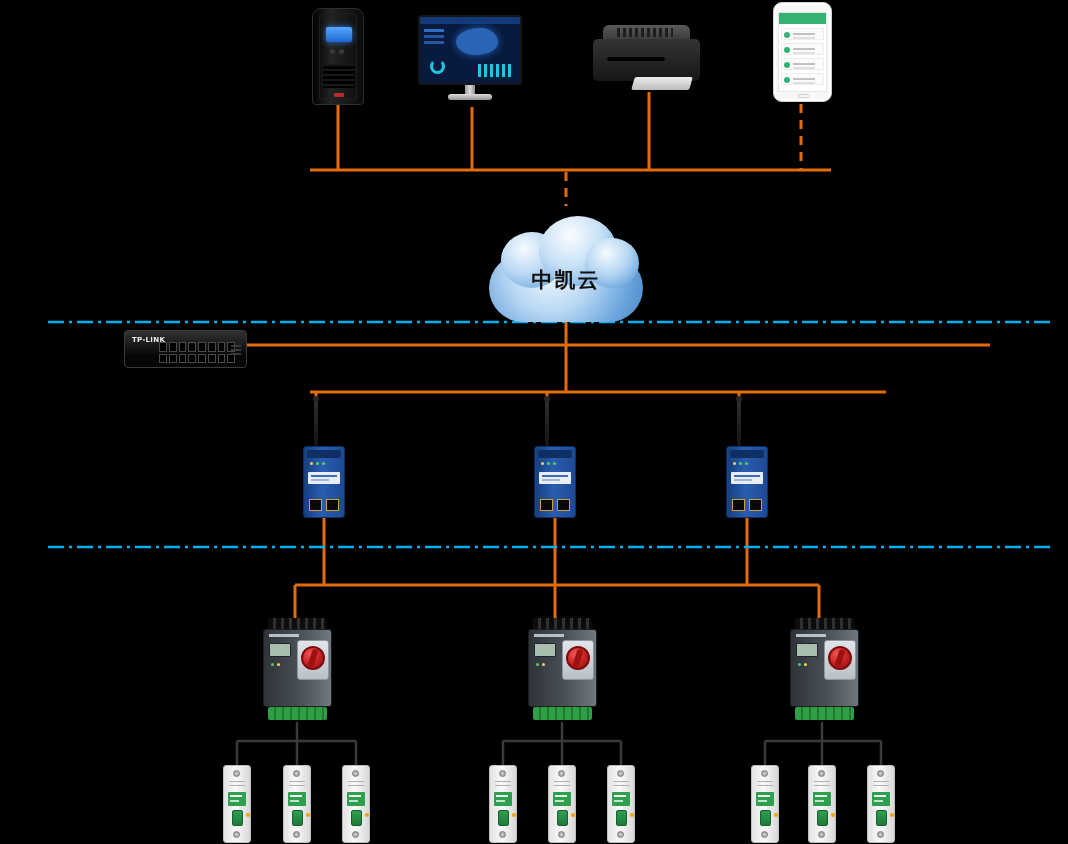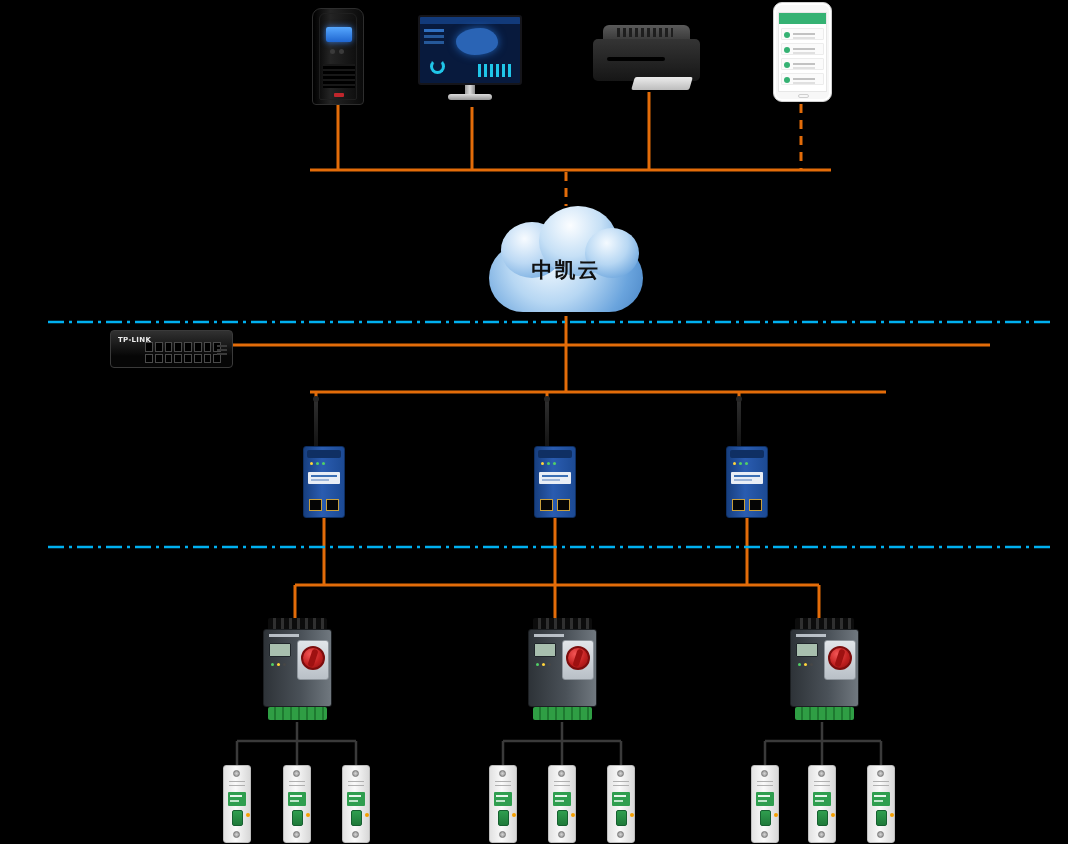--- a/index.html
+++ b/index.html
@@ -60,21 +60,21 @@
        box-shadow:inset 0 0 0 2px #fff}
   .ph-screen{position:absolute;left:4px;top:9px;width:49px;height:80px;background:#fff;border:1px solid #e7e7e7;overflow:hidden}
   .ph-header{position:absolute;top:0;left:0;right:0;height:11px;background:#35b273}
   .ph-row{position:absolute;left:2px;width:43px;height:12px;background:#fbfbfb;border:1px solid #ececec;border-radius:1px}
   .ph-row::before{content:"";position:absolute;left:2px;top:3px;width:6px;height:6px;border-radius:50%;background:#35b273}
   .ph-row::after{content:"";position:absolute;left:11px;top:4px;width:22px;height:2px;background:#c2c2c2;
        box-shadow:0 4px 0 #e0e0e0}
   .ph-home{position:absolute;left:24px;bottom:3px;width:11px;height:4px;border:1px solid #cfcfcf;border-radius:2px}
 
   
-  .switch{left:110px;top:330px;width:123px;height:38px;border:1px solid #3a3a3a;border-radius:4px;
+  .switch{left:124px;top:330px;width:123px;height:38px;border:1px solid #3a3a3a;border-radius:4px;
        background:linear-gradient(180deg,#313131,#060606 70%)}
   .sw-brand{position:absolute;left:7px;top:5px;color:#ececec;font-size:7px;font-weight:bold;letter-spacing:.3px}
   .sw-ports{position:absolute;left:34px;top:11px;width:76px;height:21px;display:grid;
        grid-template-columns:repeat(8,1fr);grid-template-rows:1fr 1fr;gap:2px}
   .sw-ports i{display:block;background:#000;border:1px solid #4a4a4a}
   .sw-holes{position:absolute;right:5px;top:14px;width:10px;height:12px;
        background:repeating-linear-gradient(180deg,#3a3a3a 0 2px,transparent 2px 4px)}
 
   
   .gateway{width:42px;height:72px}
@@ -121,21 +121,21 @@
        background:repeating-linear-gradient(180deg,#b0b0b0 0 1px,transparent 1px 4px)}
   .b-label{position:absolute;left:4px;top:26px;width:18px;height:14px;border-radius:1px;
        background:var(--breaker-green,#2f9e4f)}
   .b-label::before{content:"";position:absolute;left:2px;top:3px;width:12px;height:2px;background:#e8f7ed}
   .b-label::after{content:"";position:absolute;left:2px;top:8px;width:9px;height:2px;background:#bfe6cb}
   .b-toggle{position:absolute;left:8px;top:44px;width:11px;height:16px;border:1px solid #166030;border-radius:2px;
        background:linear-gradient(180deg,#2f9e4f,#1f7a3a)}
   .b-dot{position:absolute;left:22px;top:47px;width:4px;height:4px;border-radius:50%;background:#f59f00}
 
   
-  .cloud{left:487px;top:206px;width:158px;height:112px}
+  .cloud{left:487px;top:216px;width:158px;height:112px}
   .cl-base{position:absolute;left:2px;top:38px;width:154px;height:68px;border-radius:50px;
        background:radial-gradient(circle at 40% 25%,#f4faff,#b7d7f3 40%,#6aa4dd 75%,#4a86c6)}
   .cl-b1{position:absolute;left:14px;top:16px;width:62px;height:56px;border-radius:50%;
        background:radial-gradient(circle at 38% 30%,#f7fbff,#bcd9f4 45%,#74abe0 82%)}
   .cl-b2{position:absolute;left:52px;top:0;width:78px;height:70px;border-radius:50%;
        background:radial-gradient(circle at 40% 28%,#fbfdff,#c6e0f6 45%,var(--cloud-blue,#7db1e3) 82%)}
   .cl-b3{position:absolute;right:6px;top:22px;width:54px;height:50px;border-radius:50%;
        background:radial-gradient(circle at 40% 30%,#f4faff,#b7d7f3 45%,#6aa4dd 82%)}
   .cl-label{position:absolute;left:0;right:0;top:50px;text-align:center;font-size:21px;font-weight:bold;
        color:#101010;letter-spacing:2px}

